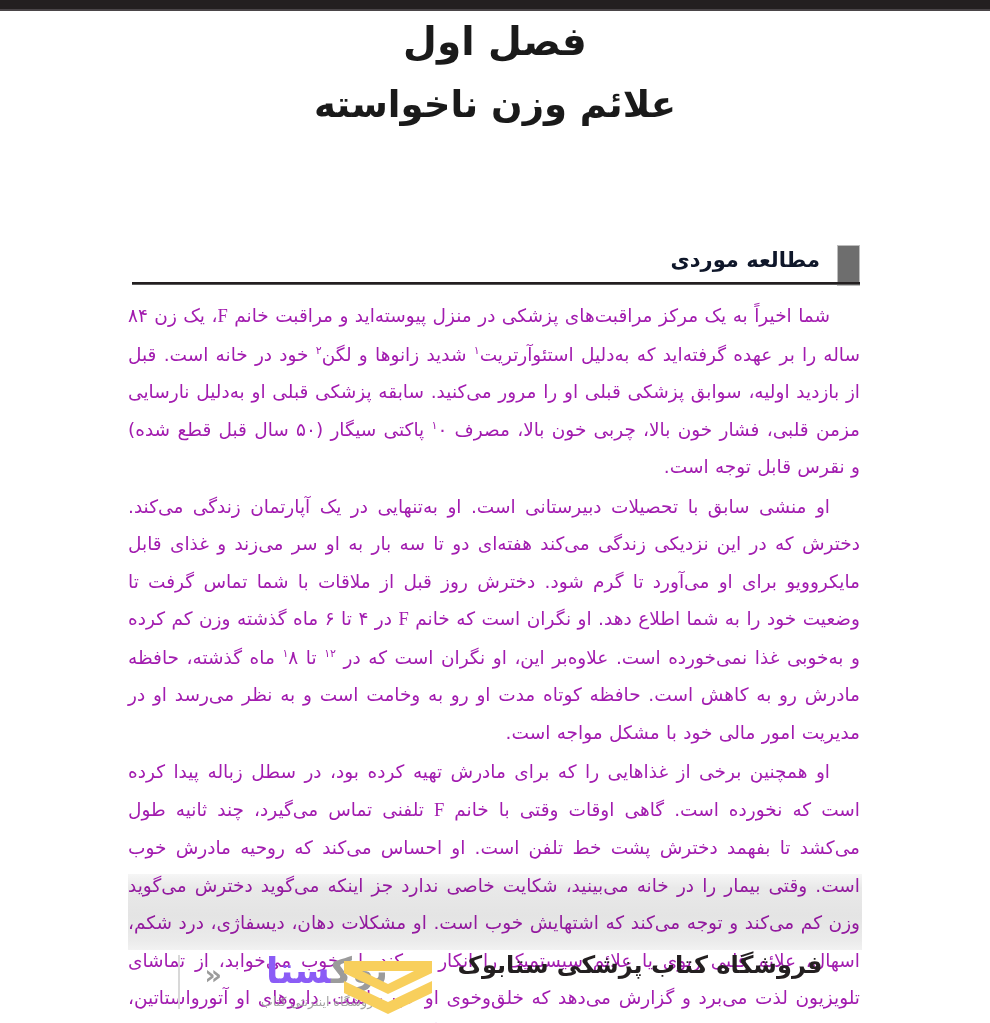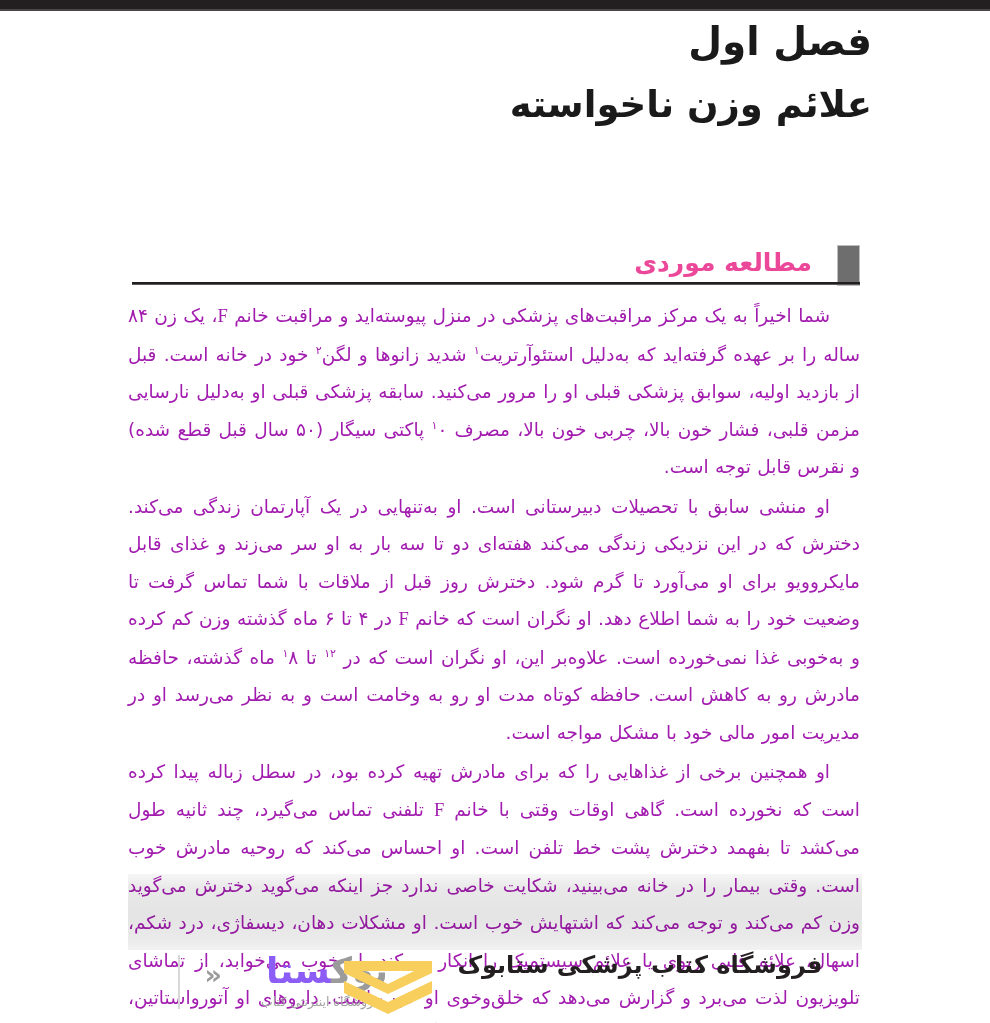--- a/index.html
+++ b/index.html
@@ -29,23 +29,23 @@
     top: 9px; left: 0;
     width: 990px;
     height: 2px;
     background: #4a4548;
   }
 
   
   .chapter-head {
     position: absolute;
     top: 18px;
-    right: 118px;
+    right: 130px;
     width: 730px;
-    text-align: right;
+    text-align: center;
     direction: rtl;
   }
   .chapter-label {
     font-size: 39px;
     font-weight: bold;
     color: #1a1a1a;
     line-height: 1.25;
     letter-spacing: 0px;
   }
   .chapter-title {
@@ -71,24 +71,24 @@
     right: 0px;
     width: 23px;
     height: 41px;
     background: #6e6e6e;
     border: 1px solid #bdbdbd;
     box-sizing: border-box;
   }
   .case-title {
     position: absolute;
     top: 5px;
-    right: 48px;
-    font-size: 25px;
-    font-weight: bold;
-    color: #ec4899;
+    right: 40px;
+    font-size: 21px;
+    font-weight: bold;
+    color: #0f172a;
     line-height: 1.2;
   }
   .case-rule {
     position: absolute;
     top: 39px;
     right: 0px;
     width: 728px;
     height: 0;
     border-top: 2px solid #231f20;
     border-bottom: 1px solid #5a5a5a;

